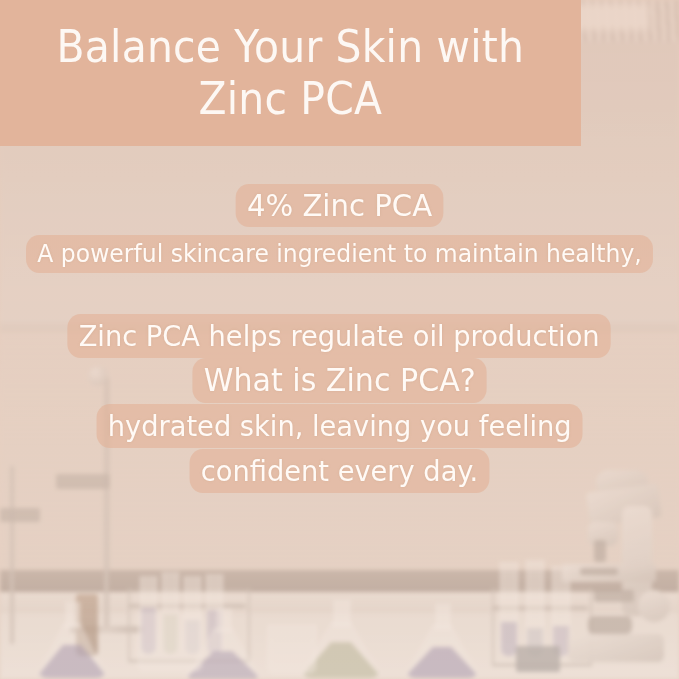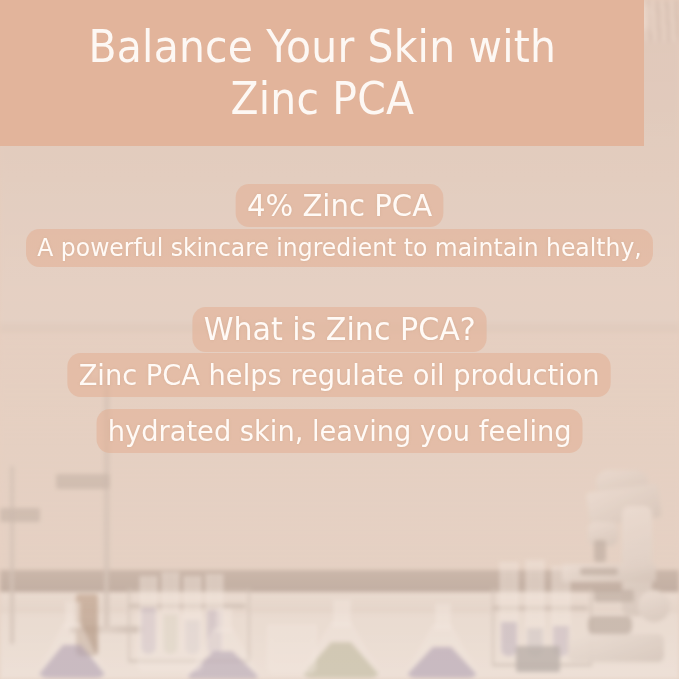--- a/index.html
+++ b/index.html
@@ -130,21 +130,21 @@
       rgba(228,186,162,.30) 72%,
       rgba(232,196,174,.22) 100%);
   }
   .tint2{
     position:absolute;inset:0;
     background:rgba(238,222,210,.30);
   }
 
   
   .banner{
-    position:absolute;left:0;top:0;width:644px;height:146px;
+    position:absolute;left:0;top:0;width:581px;height:146px;
     background:#e2b49b;
     display:flex;align-items:center;justify-content:center;
     z-index:5;
   }
   .banner h1{
     margin:0;padding:0 30px;
     font-family:"DejaVu Sans", sans-serif;
     font-weight:400;
     font-size:44px;line-height:52px;
     letter-spacing:.2px;
@@ -290,33 +290,36 @@
   </div>
 
   <div class="content">
 
     <div class="spacer-a"></div>
 
     <div class="txtblock">
       <div class="tight">
         <span class="line h2line">4% Zinc PCA</span>
       </div>
-      <div class="tight" style="margin-top:2px;">
+      <div class="tight" style="margin-top:8px;">
         <span class="line bodyline">A powerful skincare ingredient to maintain healthy,</span>
       </div>
     </div>
 
     <div class="spacer-c"></div>
 
     <div class="txtblock">
+      <div class="tight" style="margin-top:1px;">
+        <span class="line bigline">Zinc PCA helps regulate oil production</span>
+      </div>
       <div class="tight">
         <span class="line h3line">What is Zinc PCA?</span>
       </div>
       <div class="tight" style="margin-top:1px;">
-        <span class="line bigline">Zinc PCA helps regulate oil production</span>
-      </div>
-      <div class="tight" style="margin-top:12px;">
         <span class="line bigline">hydrated skin, leaving you feeling</span>
+      </div>
+      <div class="tight" style="margin-top:1px;">
+        <span class="line bigline">confident every day.</span>
       </div>
     </div>
 
   </div>
 </div>
 
 </body></html>

